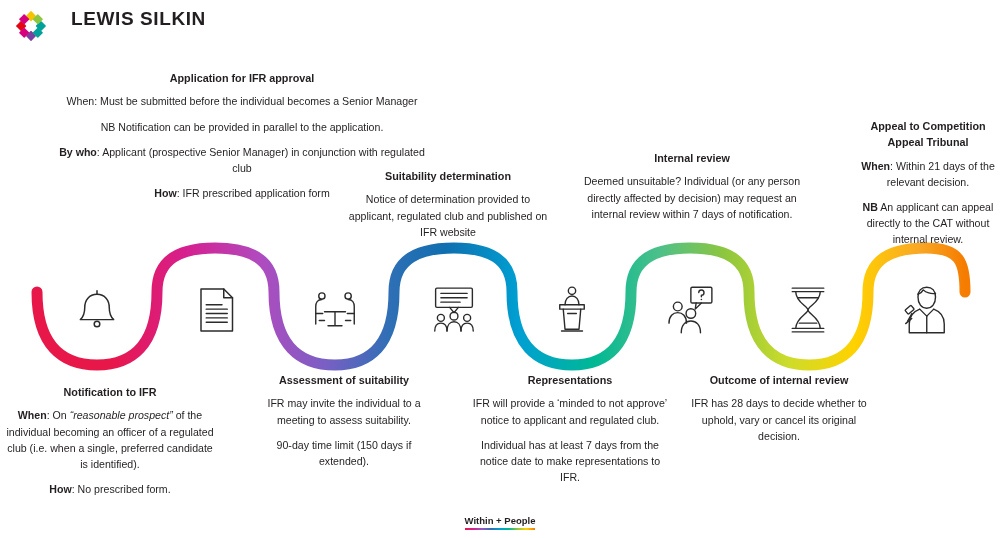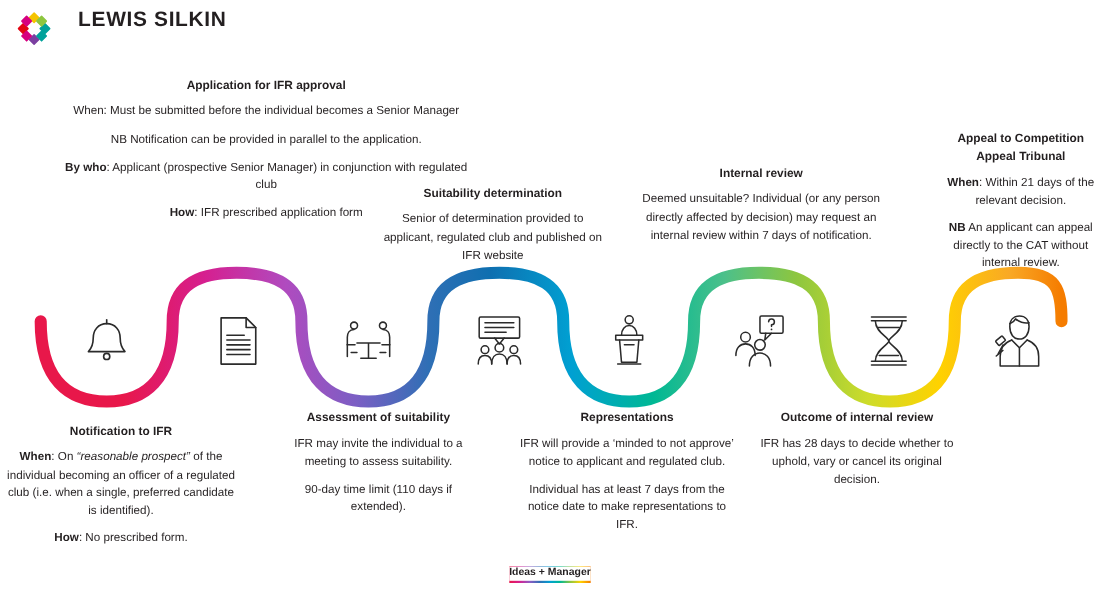--- a/index.html
+++ b/index.html
@@ -219,21 +219,21 @@
       <p>When: Must be submitted before the individual becomes a Senior Manager</p>
       <p>NB Notification can be provided in parallel to the application.</p>
       <p><b>By who</b>: Applicant (prospective Senior Manager) in conjunction with regulated club</p>
       <p><b>How</b>: IFR prescribed application form</p>
     </div>
 </div>
 
 <div class="txt" style="left:348px; top:168px; width:200px;">
   <span class="hd">Suitability determination</span>
   <div>
-      <p>Senior of determination provided to applicant, regulated club and published on IFR website</p>
+      <p>Notice of determination provided to applicant, regulated club and published on IFR website</p>
     </div>
 </div>
 
 <div class="txt" style="left:578px; top:150px; width:228px;">
   <span class="hd">Internal review</span>
   <div>
       <p>Deemed unsuitable? Individual (or any person directly affected by decision) may request an internal review within 7 days of notification.</p>
     </div>
 </div>
 
@@ -250,34 +250,34 @@
   <div>
       <p><b>When</b>: On <i>“reasonable prospect”</i> of the individual becoming an officer of a regulated club (i.e. when a single, preferred candidate is identified).</p>
       <p><b>How</b>: No prescribed form.</p>
     </div>
 </div>
 
 <div class="txt" style="left:254px; top:372px; width:180px;">
   <span class="hd">Assessment of suitability</span>
   <div>
       <p>IFR may invite the individual to a meeting to assess suitability.</p>
-      <p>90-day time limit (110 days if extended).</p>
+      <p>90-day time limit (150 days if extended).</p>
     </div>
 </div>
 
 <div class="txt" style="left:470px; top:372px; width:200px;">
   <span class="hd">Representations</span>
   <div>
       <p>IFR will provide a ‘minded to not approve’ notice to applicant and regulated club.</p>
       <p>Individual has at least 7 days from the notice date to make representations to IFR.</p>
     </div>
 </div>
 
 <div class="txt" style="left:680px; top:372px; width:198px;">
   <span class="hd">Outcome of internal review</span>
   <div>
       <p>IFR has 28 days to decide whether to uphold, vary or cancel its original decision.</p>
     </div>
 </div>
 
 <div class="footer">
-  <span class="footer-inner">Ideas + Manager</span>
+  <span class="footer-inner">Within + People</span>
 </div>
 
 </body></html>

